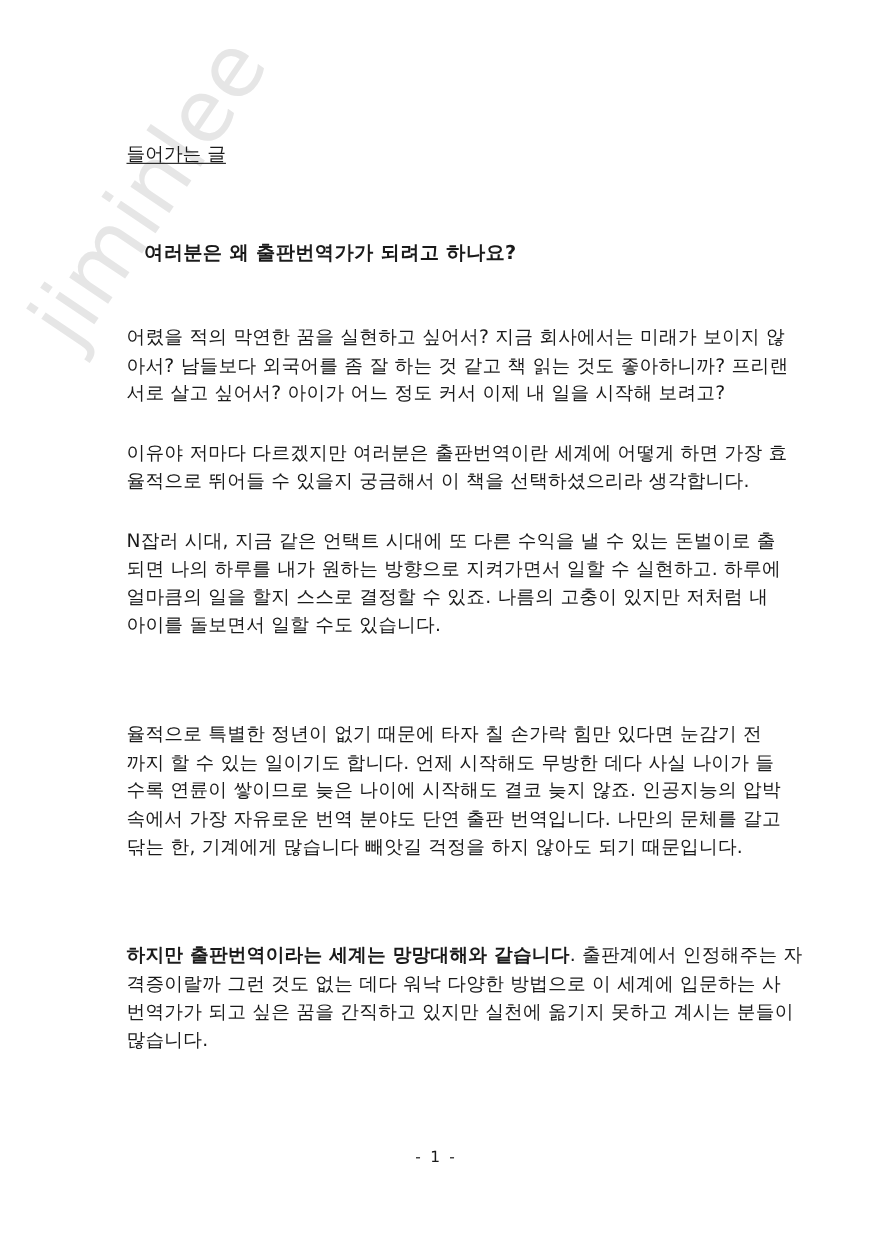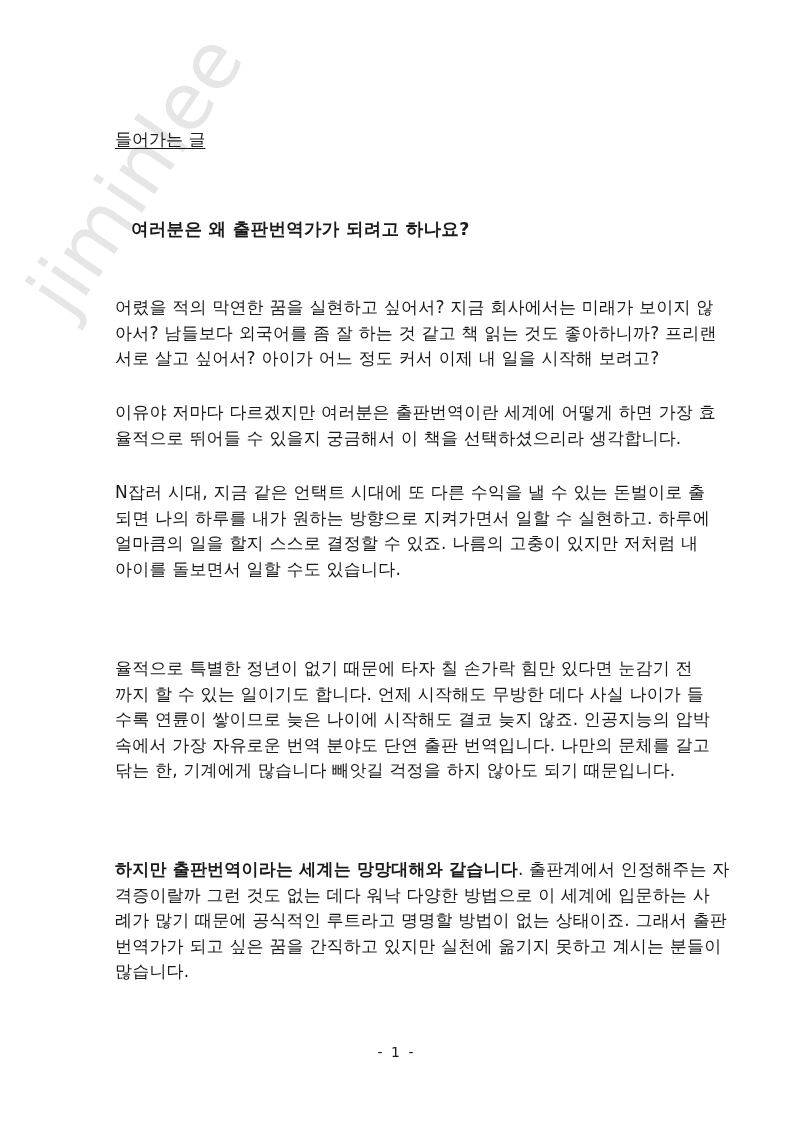--- a/index.html
+++ b/index.html
@@ -71,19 +71,18 @@
     <span class="line">율적으로 특별한 정년이 없기 때문에 타자 칠 손가락 힘만 있다면 눈감기 전</span>
     <span class="line">까지 할 수 있는 일이기도 합니다. 언제 시작해도 무방한 데다 사실 나이가 들</span>
     <span class="line">수록 연륜이 쌓이므로 늦은 나이에 시작해도 결코 늦지 않죠. 인공지능의 압박</span>
     <span class="line">속에서 가장 자유로운 번역 분야도 단연 출판 번역입니다. 나만의 문체를 갈고</span>
     <span class="line last">닦는 한, 기계에게 많습니다 빼앗길 걱정을 하지 않아도 되기 때문입니다.</span>
   </div>
 
   <div class="para p5">
     <span class="line"><span class="bold">하지만 출판번역이라는 세계는 망망대해와 같습니다</span><span>. 출판계에서 인정해주는 자</span></span>
     <span class="line">격증이랄까 그런 것도 없는 데다 워낙 다양한 방법으로 이 세계에 입문하는 사</span>
-    <span class="line">례가 많기 때문에 공식적인 루트라고 명명할 방법이 없는 상태이죠. 그래서 출판</span>
     <span class="line">번역가가 되고 싶은 꿈을 간직하고 있지만 실천에 옮기지 못하고 계시는 분들이</span>
     <span class="line last">많습니다.</span>
   </div>
 </div>
 
 <div class="page-number">- 1 -</div>
 
 </body></html>

